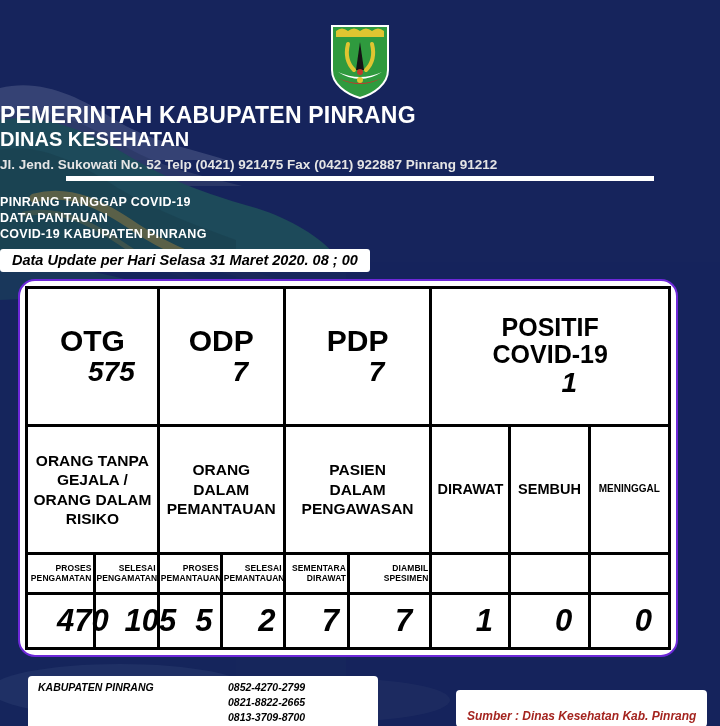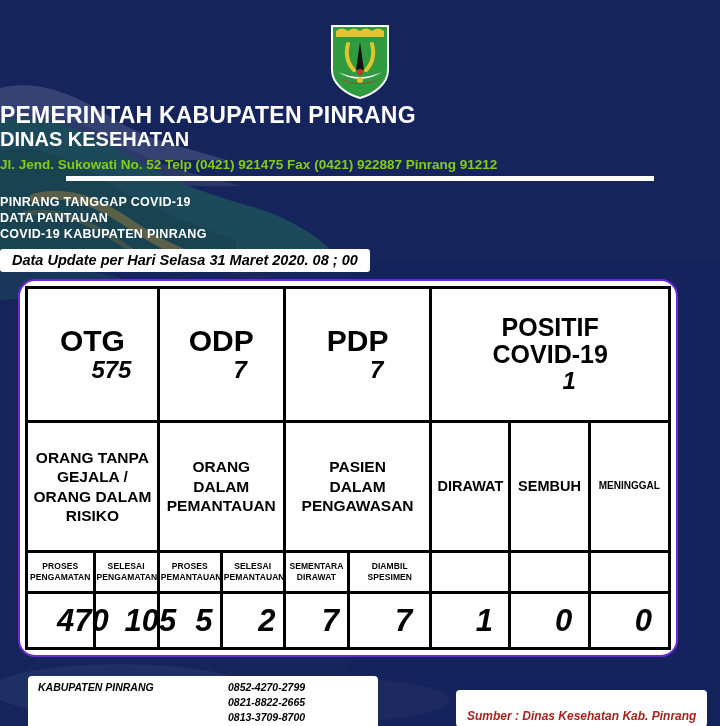--- a/index.html
+++ b/index.html
@@ -16,21 +16,21 @@
   .crest{margin:22px auto 4px auto;width:64px;height:78px;display:block;}
   .gov-title{
     color:#ffffff;font-weight:bold;font-size:23px;letter-spacing:.2px;
     line-height:1.0;margin:0;padding:0;
   }
   .gov-sub{
     color:#ffffff;font-weight:bold;font-size:20px;line-height:1.1;
     margin:1px 0 0 0;
   }
   .gov-addr{
-    color:#84cc16;font-weight:bold;font-size:13.5px;margin:7px 0 0 0;
+    color:#e5e5e5;font-weight:bold;font-size:13.5px;margin:7px 0 0 0;
   }
   .rule{
     width:588px;height:5px;background:#ffffff;margin:4px auto 0 auto;
   }
   .campaign{
     color:#ffffff;font-weight:bold;font-size:12.5px;line-height:1.28;
     margin:13px 0 0 0;letter-spacing:.3px;
   }
   .datebar{
     display:inline-block;background:#ffffff;color:#000000;
@@ -46,25 +46,25 @@
   .tbl{
     width:100%;height:100%;border-collapse:collapse;table-layout:fixed;
     background:#ffffff;
   }
   .tbl td{
     border:3px solid #000000;text-align:center;vertical-align:middle;
     padding:1px;color:#000;background:#fff;
   }
   .top-code{font-weight:bold;font-size:30px;line-height:1.08;}
   .top-code.two-line{font-size:25px;}
-  .top-num{font-weight:bold;font-style:italic;font-size:24px;line-height:1.1;padding-left:38px;}
+  .top-num{font-weight:bold;font-style:italic;font-size:28px;line-height:1.1;padding-left:38px;}
   .desc{font-weight:bold;font-size:15.5px;line-height:1.26;}
   .desc.sm{font-size:14.5px;}
   .desc.xs{font-size:10px;}
-  .sublabel{font-weight:bold;font-size:8.5px;line-height:1.22;letter-spacing:.1px;}
+  .sublabel{font-weight:bold;font-size:8.5px;line-height:1.22;letter-spacing:.1px;text-align:right;}
   .bignum{font-weight:bold;font-style:italic;font-size:31px;line-height:1;margin-left:28px;}
   .cellstack{display:flex;flex-direction:column;justify-content:center;height:100%;}
   
   .footer-box{
     position:absolute;left:28px;top:676px;width:350px;
     background:#ffffff;border-radius:4px;padding:4px 8px 4px 10px;
     z-index:7;box-sizing:border-box;
   }
   .footer-row{display:flex;align-items:flex-start;}
   .f-left{

